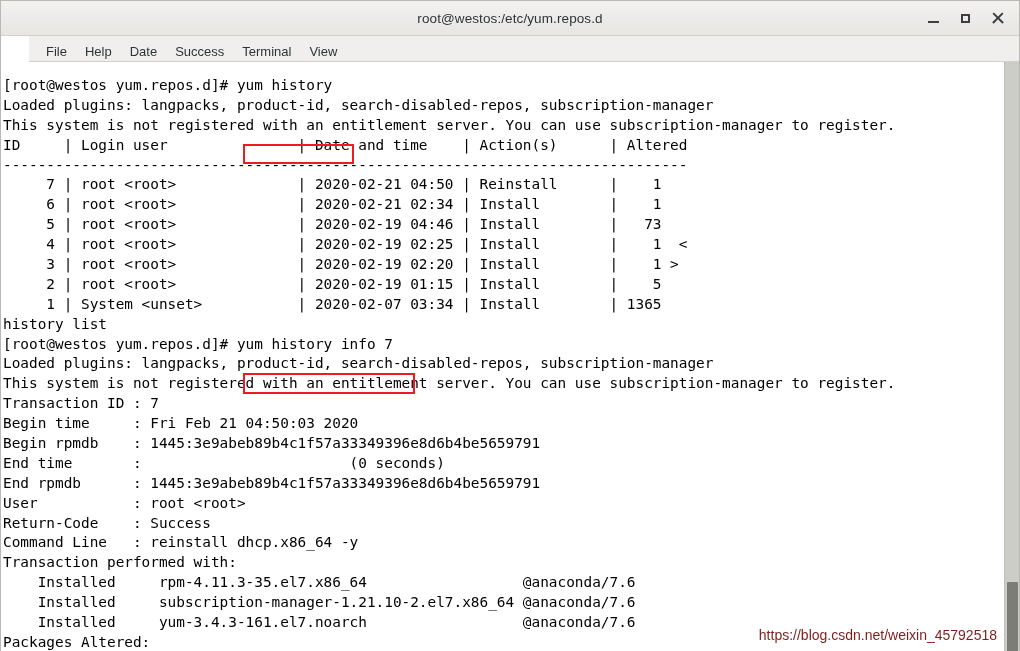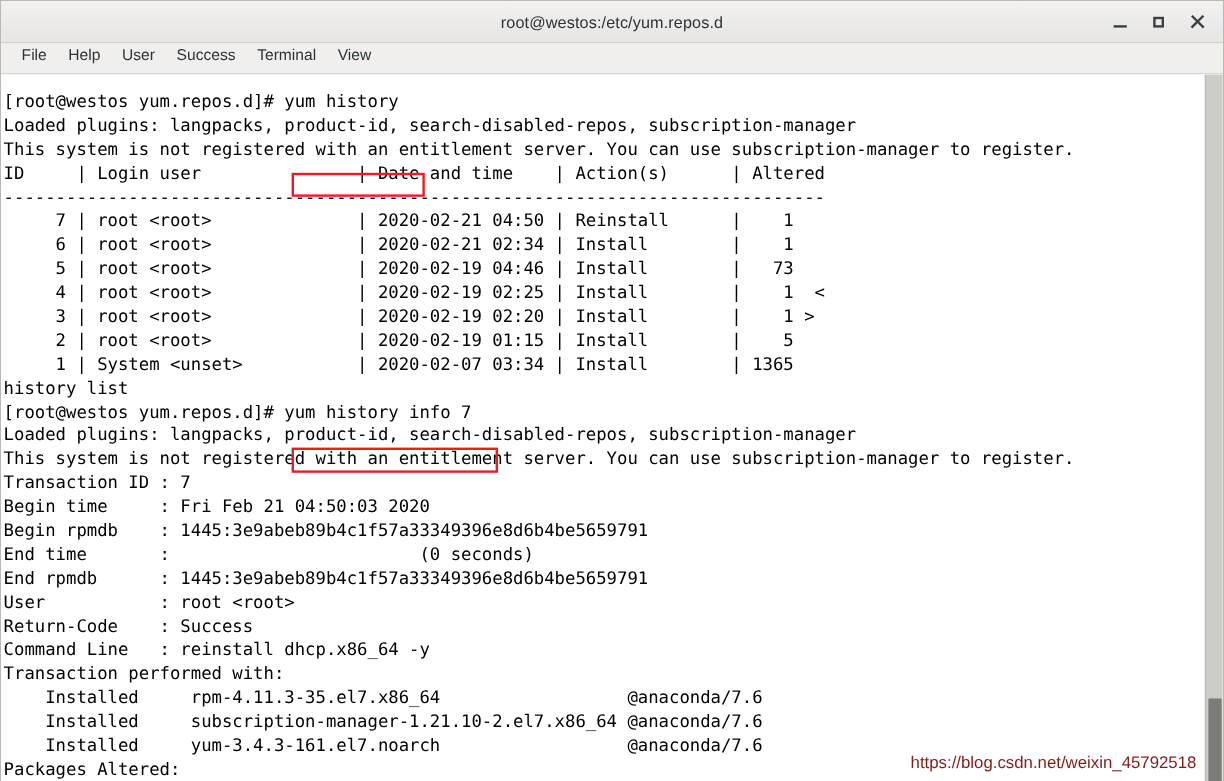--- a/index.html
+++ b/index.html
@@ -90,23 +90,24 @@
   .wc-close-glyph::before { transform: rotate(45deg); }
   .wc-close-glyph::after  { transform: rotate(-45deg); }
 
   
   #menubar {
     height: 26px;
     flex: 0 0 26px;
     background: #f0efed;
     border-bottom: 1px solid #d2d0cd;
     display: flex;
-    align-items: flex-start;
+    align-items: flex-end;
     padding-left: 8px;
     box-sizing: border-box;
+    margin-left: 28px;
   }
   .menu-item {
     font-family: "Liberation Sans", sans-serif;
     font-size: 13px;
     color: #2e3436;
     padding: 2px 9px;
     cursor: default;
     white-space: nowrap;
   }
 
@@ -206,21 +207,21 @@
       </div>
       <div class="wc-btn">
         <span class="wc-close-glyph"></span>
       </div>
     </div>
   </div>
 
   <div id="menubar">
     <div class="menu-item">File</div>
     <div class="menu-item">Help</div>
-    <div class="menu-item">User</div>
+    <div class="menu-item">Date</div>
     <div class="menu-item">Success</div>
     <div class="menu-item">Terminal</div>
     <div class="menu-item">View</div>
   </div>
 
   <div id="terminal-wrap">
     <div id="terminal">
       <div id="term-lines"><div class="line">[root@westos yum.repos.d]# yum history</div><div class="line">Loaded plugins: langpacks, product-id, search-disabled-repos, subscription-manager</div><div class="line">This system is not registered with an entitlement server. You can use subscription-manager to register.</div><div class="line">ID     | Login user               | Date and time    | Action(s)      | Altered</div><div class="line">-------------------------------------------------------------------------------</div><div class="line">     7 | root &lt;root&gt;              | 2020-02-21 04:50 | Reinstall      |    1</div><div class="line">     6 | root &lt;root&gt;              | 2020-02-21 02:34 | Install        |    1</div><div class="line">     5 | root &lt;root&gt;              | 2020-02-19 04:46 | Install        |   73</div><div class="line">     4 | root &lt;root&gt;              | 2020-02-19 02:25 | Install        |    1  &lt;</div><div class="line">     3 | root &lt;root&gt;              | 2020-02-19 02:20 | Install        |    1 &gt;</div><div class="line">     2 | root &lt;root&gt;              | 2020-02-19 01:15 | Install        |    5</div><div class="line">     1 | System &lt;unset&gt;           | 2020-02-07 03:34 | Install        | 1365</div><div class="line">history list</div><div class="line">[root@westos yum.repos.d]# yum history info 7</div><div class="line">Loaded plugins: langpacks, product-id, search-disabled-repos, subscription-manager</div><div class="line">This system is not registered with an entitlement server. You can use subscription-manager to register.</div><div class="line">Transaction ID : 7</div><div class="line">Begin time     : Fri Feb 21 04:50:03 2020</div><div class="line">Begin rpmdb    : 1445:3e9abeb89b4c1f57a33349396e8d6b4be5659791</div><div class="line">End time       :                        (0 seconds)</div><div class="line">End rpmdb      : 1445:3e9abeb89b4c1f57a33349396e8d6b4be5659791</div><div class="line">User           : root &lt;root&gt;</div><div class="line">Return-Code    : Success</div><div class="line">Command Line   : reinstall dhcp.x86_64 -y</div><div class="line">Transaction performed with:</div><div class="line">    Installed     rpm-4.11.3-35.el7.x86_64                  @anaconda/7.6</div><div class="line">    Installed     subscription-manager-1.21.10-2.el7.x86_64 @anaconda/7.6</div><div class="line">    Installed     yum-3.4.3-161.el7.noarch                  @anaconda/7.6</div><div class="line">Packages Altered:</div><div class="line">    Reinstall dhcp-12:4.2.5-68.el7_5.1.x86_64 @mirror</div></div>
       <div class="cmd-box" id="box-cmd1"></div>
       <div class="cmd-box" id="box-cmd2"></div>

